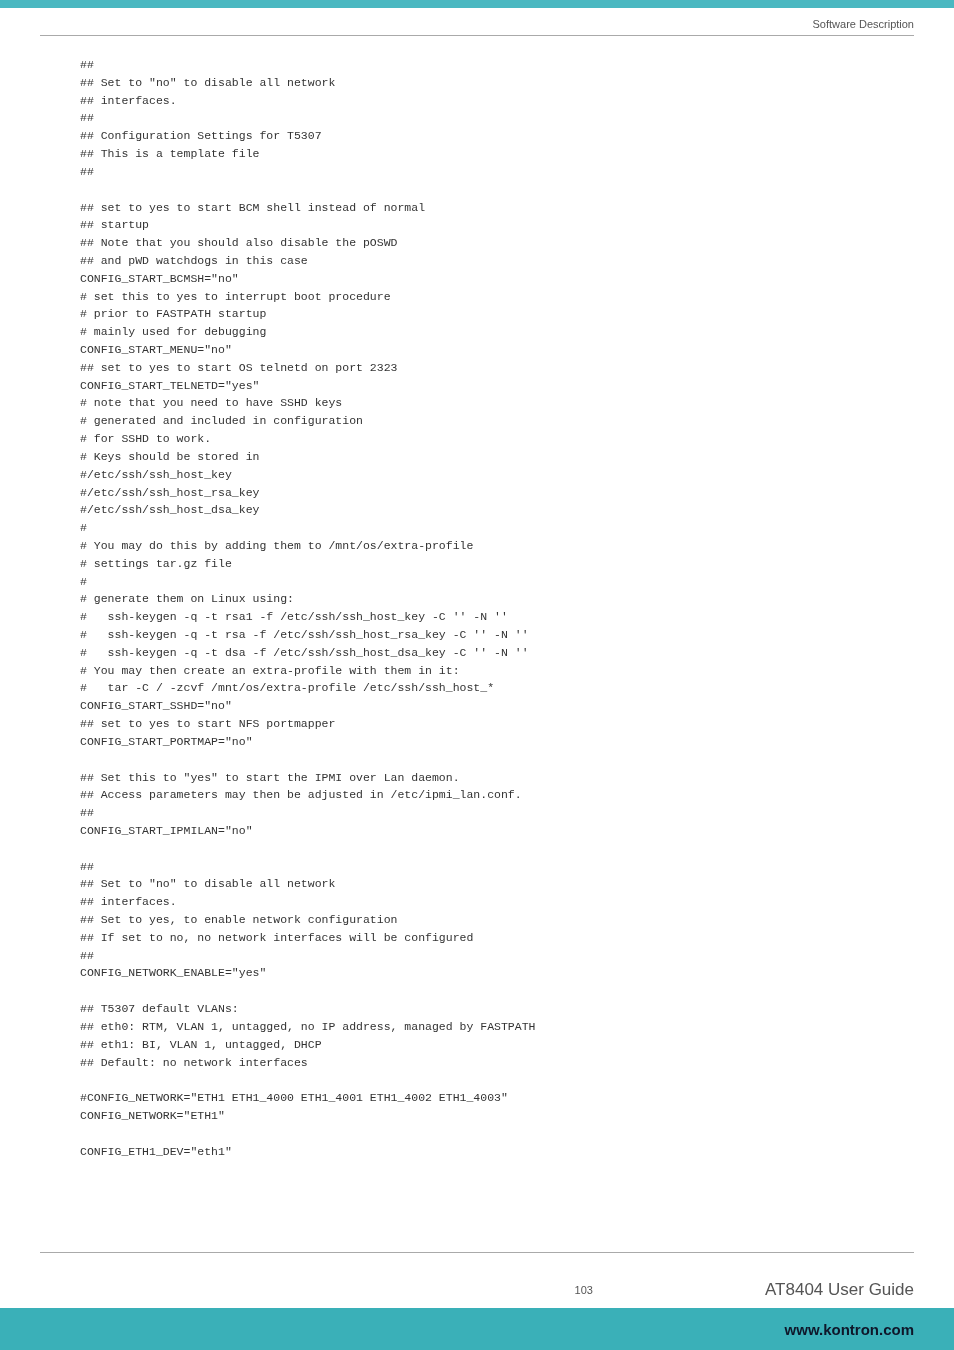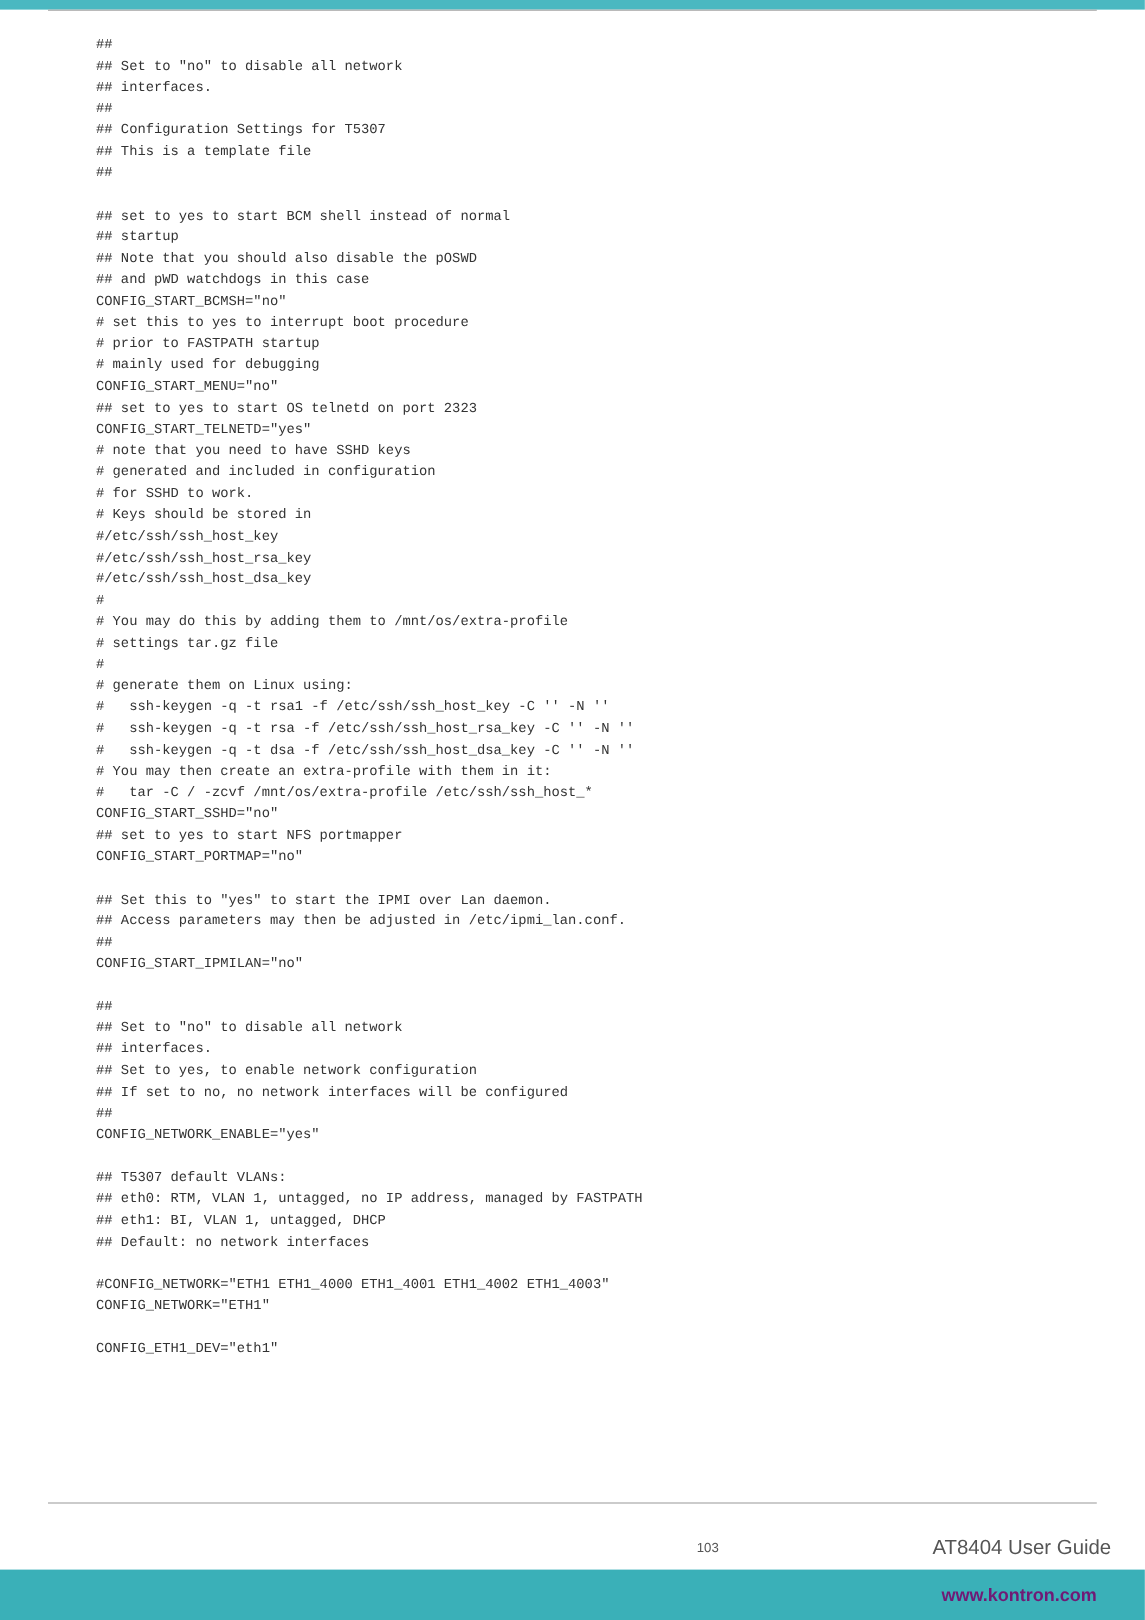--- a/index.html
+++ b/index.html
@@ -73,21 +73,21 @@
     .footer-rule {
       width: calc(100% - 80px);
       margin: 0 40px;
       border: none;
       border-top: 1px solid #aaa;
     }
 
     
     .footer-area {
       width: 100%;
-      padding: 8px 28px;
+      padding: 8px 40px;
       display: flex;
       justify-content: space-between;
       align-items: center;
       margin-top: 19px;
     }
 
     .footer-page-num {
       font-size: 11px;
       color: #555;
       text-align: center;
@@ -105,33 +105,36 @@
       width: 100%;
       height: 42px;
       background: #3ab0b8;
       display: flex;
       align-items: center;
       justify-content: flex-end;
       padding-right: 40px;
     }
 
     .bottom-bar-url {
-      color: #701a75;
+      color: #0f172a;
       font-size: 15px;
       font-family: Arial, sans-serif;
       font-weight: bold;
     }
   </style>
 </head>
 <body>
 
 <div class="page-container">
 
   <div class="top-bar"></div>
 
+  <div class="header-area">
+    <span class="header-title">Software Description</span>
+  </div>
 
   <hr class="header-rule">
 
   <div class="main-content">
     <pre class="code-block">##
 ## Set to "no" to disable all network
 ## interfaces.
 ##
 ## Configuration Settings for T5307
 ## This is a template file

